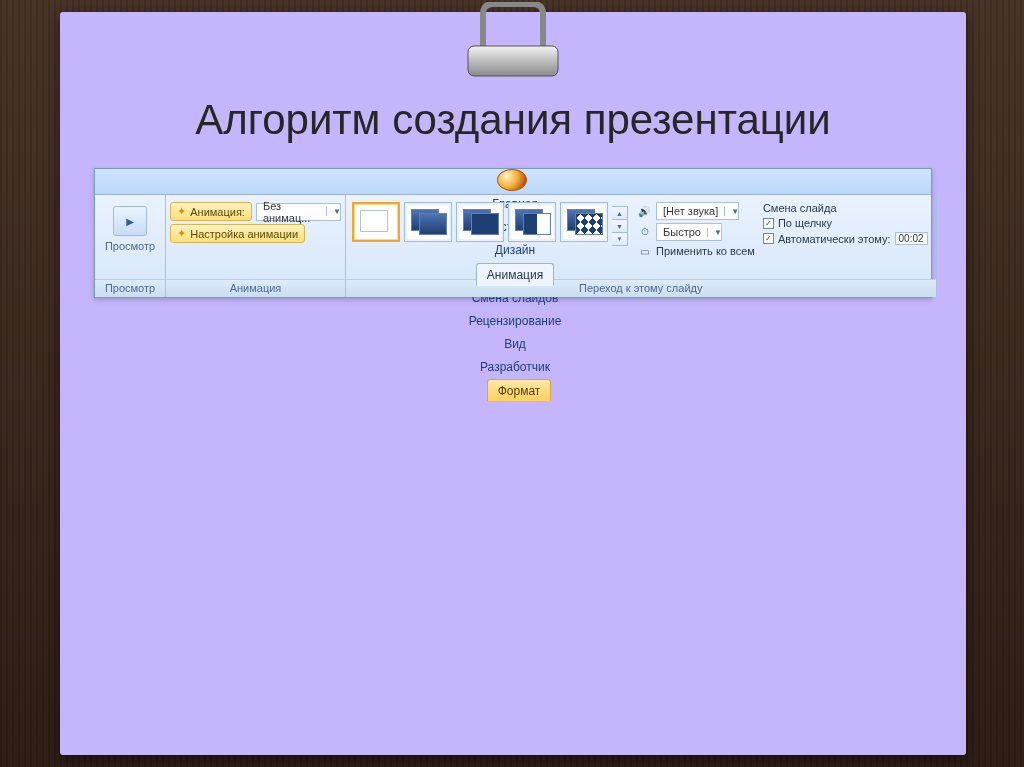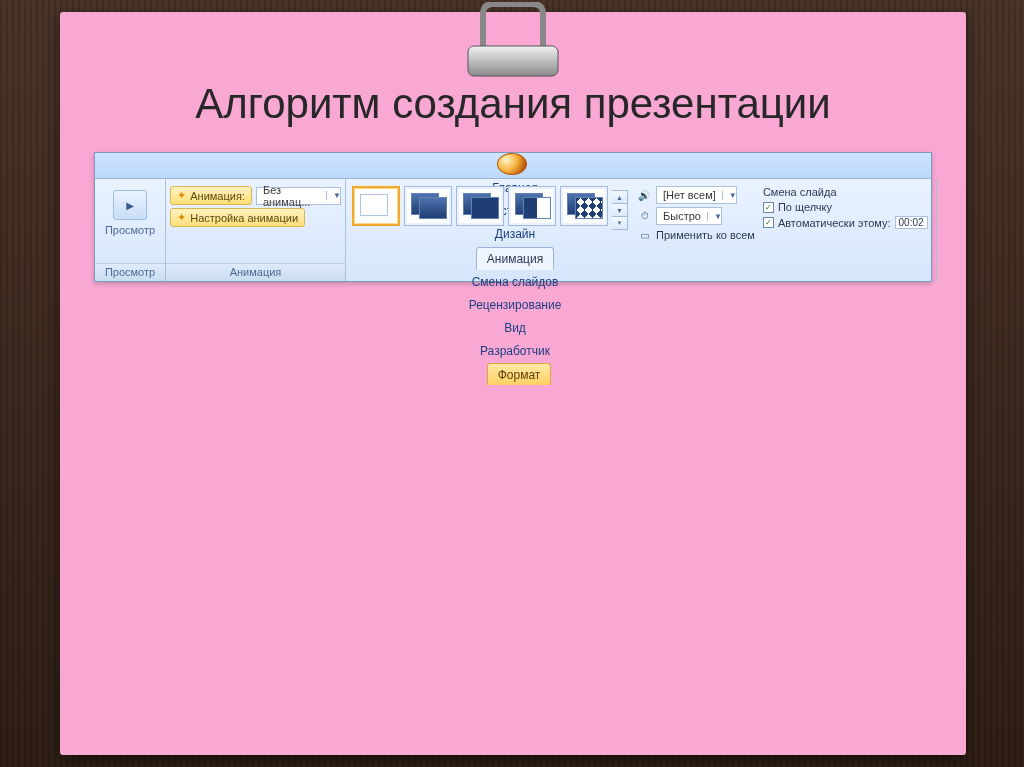--- a/index.html
+++ b/index.html
@@ -13,24 +13,24 @@
     font-family: Arial, sans-serif;
     position: relative;
     overflow: hidden;
   }
   .note {
     position: absolute;
     top: 12px;
     left: 60px;
     width: 906px;
     height: 743px;
-    background: #f9a8d4;
+    background: #c4b5fd;
     border-radius: 3px;
     box-shadow: 0 4px 14px rgba(0,0,0,0.5);
-    padding: 0 10px;
+    padding: 16px 10px;
   }
   .clip {
     position: absolute;
     top: -10px;
     left: 50%;
     transform: translateX(-50%);
     z-index: 5;
   }
   .title {
     text-align: center;
@@ -388,21 +388,21 @@
               <div>▼</div>
               <div>▾</div>
             </div>
           </div>
 
           <div class="opts">
             <div class="col">
               <div class="row">
                 <span class="ic">🔊</span>
                 <span class="combo">
-                  <span>[Нет всем]</span>
+                  <span>[Нет звука]</span>
                   <span class="arr">▼</span>
                 </span>
               </div>
               <div class="row">
                 <span class="ic">⏱</span>
                 <span class="combo">
                   <span>Быстро</span>
                   <span class="arr">▼</span>
                 </span>
               </div>
@@ -420,17 +420,18 @@
                 <span>По щелчку</span>
               </div>
               <div class="row">
                 <span class="cb">✓</span>
                 <span>Автоматически этому:</span>
                 <span class="time">00:02</span>
               </div>
             </div>
           </div>
         </div>
+        <div class="group-label">Переход к этому слайду</div>
       </div>
 
     </div>
   </div>
 </div>
 
 </body></html>

